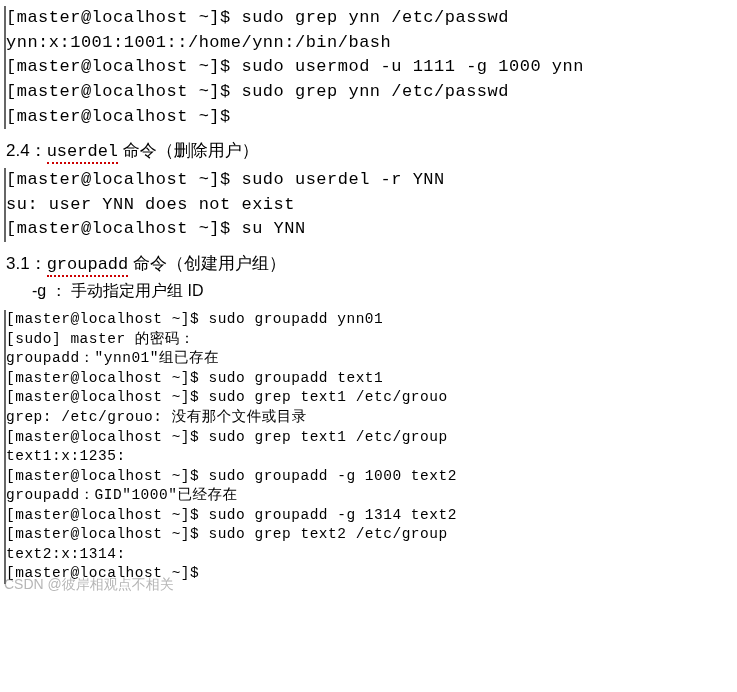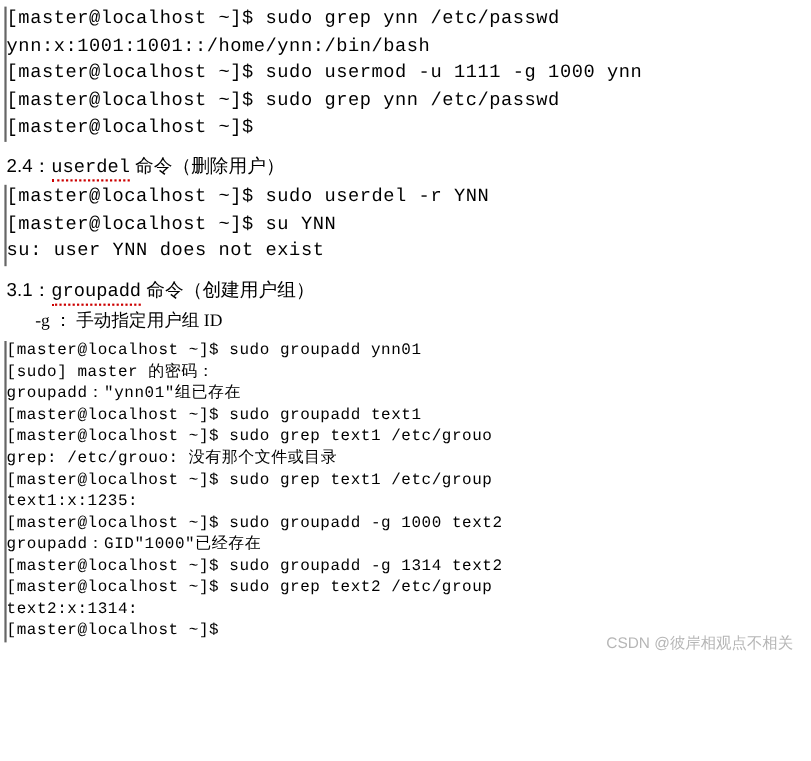--- a/index.html
+++ b/index.html
@@ -29,28 +29,27 @@
     margin: 6px 0 6px 2px;
     color: #000;
   }
   .heading .cmd-name {
     color: #000;
     border-bottom: 2px dotted #c00;
     padding-bottom: 1px;
     font-family: Liberation Mono, monospace;
   }
   .sub {
-    font-family: Liberation Serif, serif;
+    font-family: Liberation Sans, sans-serif;
     font-size: 16px;
     margin: 2px 0 8px 28px;
     color: #000;
   }
   .watermark {
     position: relative;
-    text-align: right;
     font-family: Arial, "Microsoft YaHei", sans-serif;
     font-size: 14px;
     color: rgba(120,120,120,0.55);
     margin-top: -18px;
     padding-right: 12px;
     pointer-events: none;
   }
   .line { white-space: pre; }
 </style>
 </head>
@@ -63,22 +62,22 @@
   <div class="line">[master@localhost ~]$ sudo grep ynn /etc/passwd</div>
   <div class="line">[master@localhost ~]$</div>
 </div>
 
 <div class="heading">
   <span>2.4：</span><span class="cmd-name">userdel</span><span> 命令（删除用户）</span>
 </div>
 
 <div class="term-block">
   <div class="line">[master@localhost ~]$ sudo userdel -r YNN</div>
+  <div class="line">su: user YNN does not exist</div>
   <div class="line">[master@localhost ~]$ su YNN</div>
-  <div class="line">su: user YNN does not exist</div>
 </div>
 
 <div class="heading">
   <span>3.1：</span><span class="cmd-name">groupadd</span><span> 命令（创建用户组）</span>
 </div>
 <div class="sub">-g ： 手动指定用户组 ID</div>
 
 <div class="term-block small">
   <div class="line">[master@localhost ~]$ sudo groupadd ynn01</div>
   <div class="line">[sudo] master 的密码：</div>

